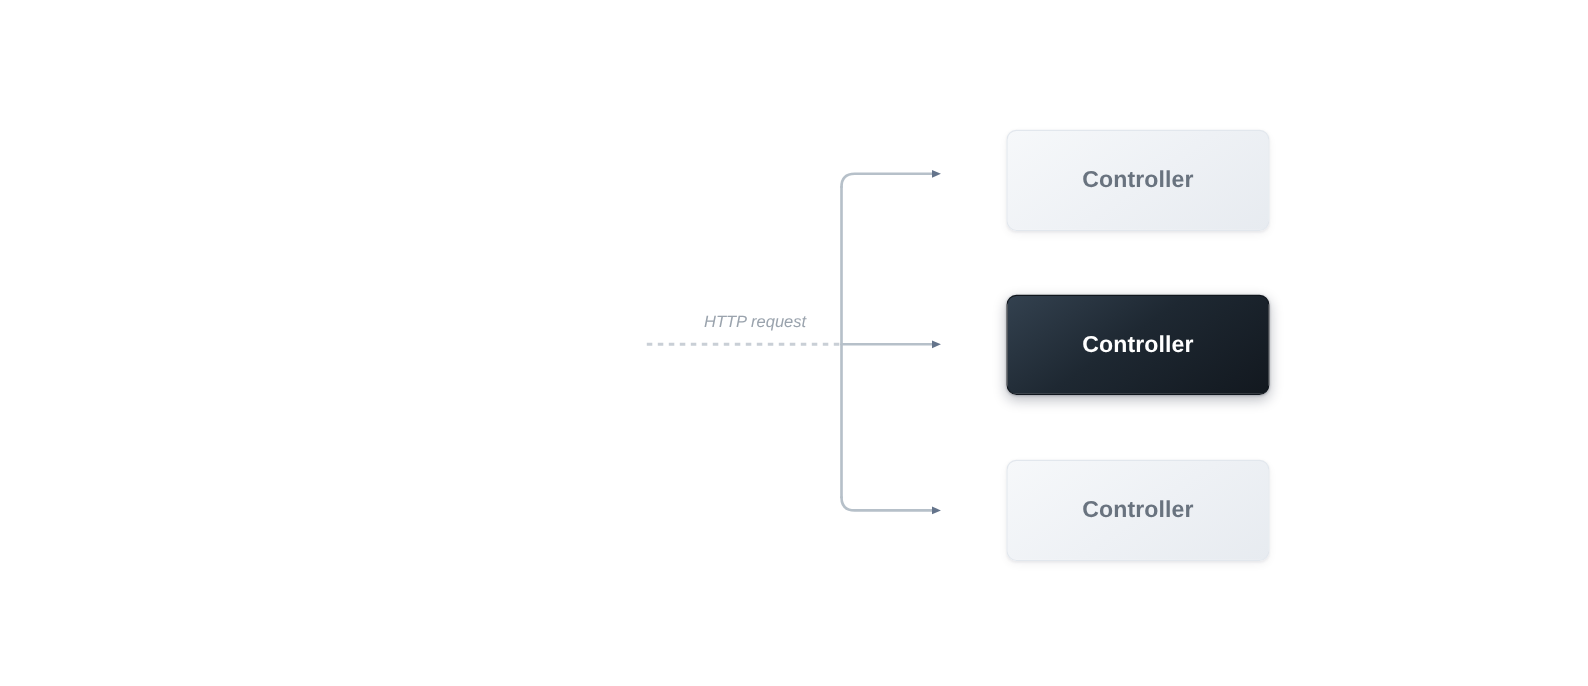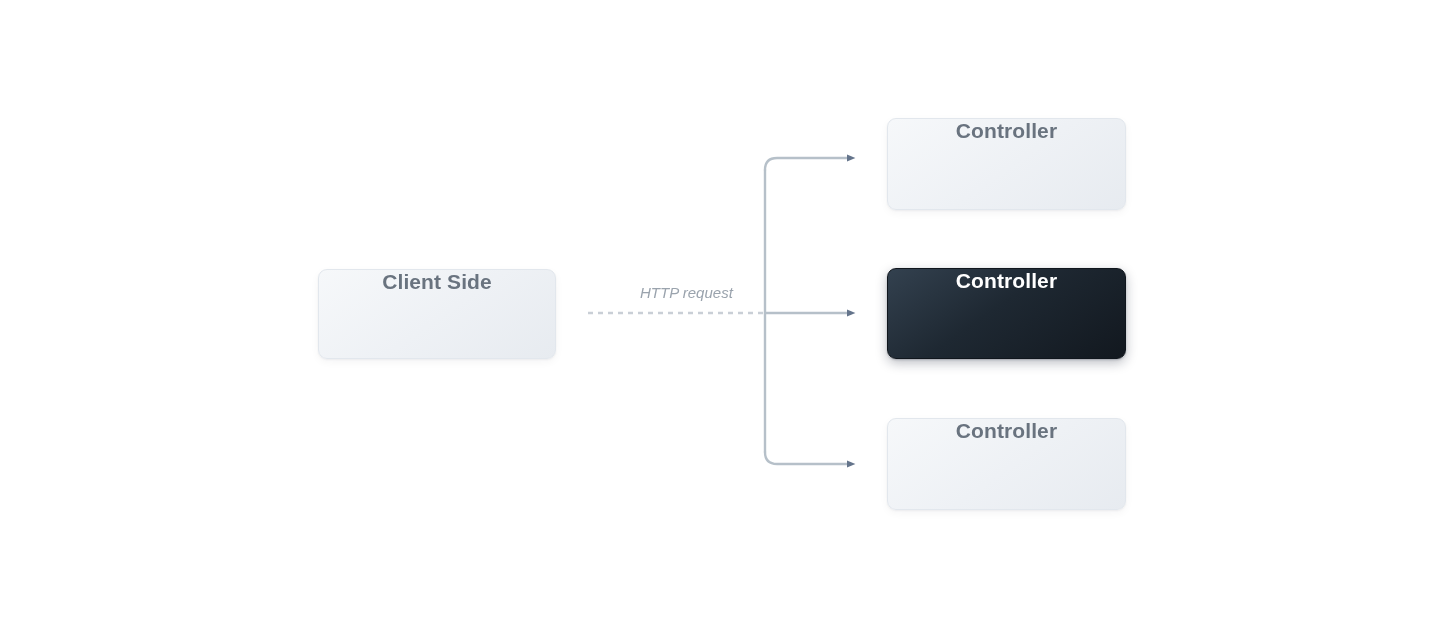--- a/index.html
+++ b/index.html
@@ -28,22 +28,24 @@
     left: 0;
     top: 0;
     width: 1444px;
     height: 624px;
     pointer-events: none;
   }
   .node {
     position: absolute;
     box-sizing: border-box;
     display: flex;
+    align-items: center;
     justify-content: center;
     border-radius: 9px;
+    margin-left: 28px;
   }
   .node-light {
     background: linear-gradient(145deg, #f6f8fa 0%, #eef1f5 52%, #e7ebf0 100%);
     border: 1px solid #e2e7ed;
     box-shadow: 0 1px 2px rgba(15, 23, 42, 0.05),
                 0 3px 8px rgba(15, 23, 42, 0.045);
   }
   .node-dark {
     background: linear-gradient(145deg, #33414f 0%, #1e2832 45%, #12181f 100%);
     border: 1px solid #10161d;
@@ -89,23 +91,20 @@
 
     <path d="M765,170 Q765,158 777,158 L848,158" fill="none" stroke="#b6c0c9" stroke-width="2.4" stroke-linecap="round" marker-end="url(#arrowhead)"></path>
 
     <path d="M765,313 L848,313" fill="none" stroke="#b6c0c9" stroke-width="2.4" stroke-linecap="round" marker-end="url(#arrowhead)"></path>
 
     <path d="M765,452 Q765,464 777,464 L848,464" fill="none" stroke="#b6c0c9" stroke-width="2.4" stroke-linecap="round" marker-end="url(#arrowhead)"></path>
   </svg>
 
   <div class="edge-label" style="left:640px; top:284px;">HTTP request</div>
 
-  <div class="node node-light" style="left:318px; top:269px; width:238px; height:90px;">
-    <span class="node-label">Client Side</span>
-  </div>
 
   <div class="node node-light" style="left:887px; top:118px; width:239px; height:92px;">
     <span class="node-label">Controller</span>
   </div>
 
   <div class="node node-dark" style="left:887px; top:268px; width:239px; height:91px;">
     <span class="node-label">Controller</span>
   </div>
 
   <div class="node node-light" style="left:887px; top:418px; width:239px; height:92px;">

